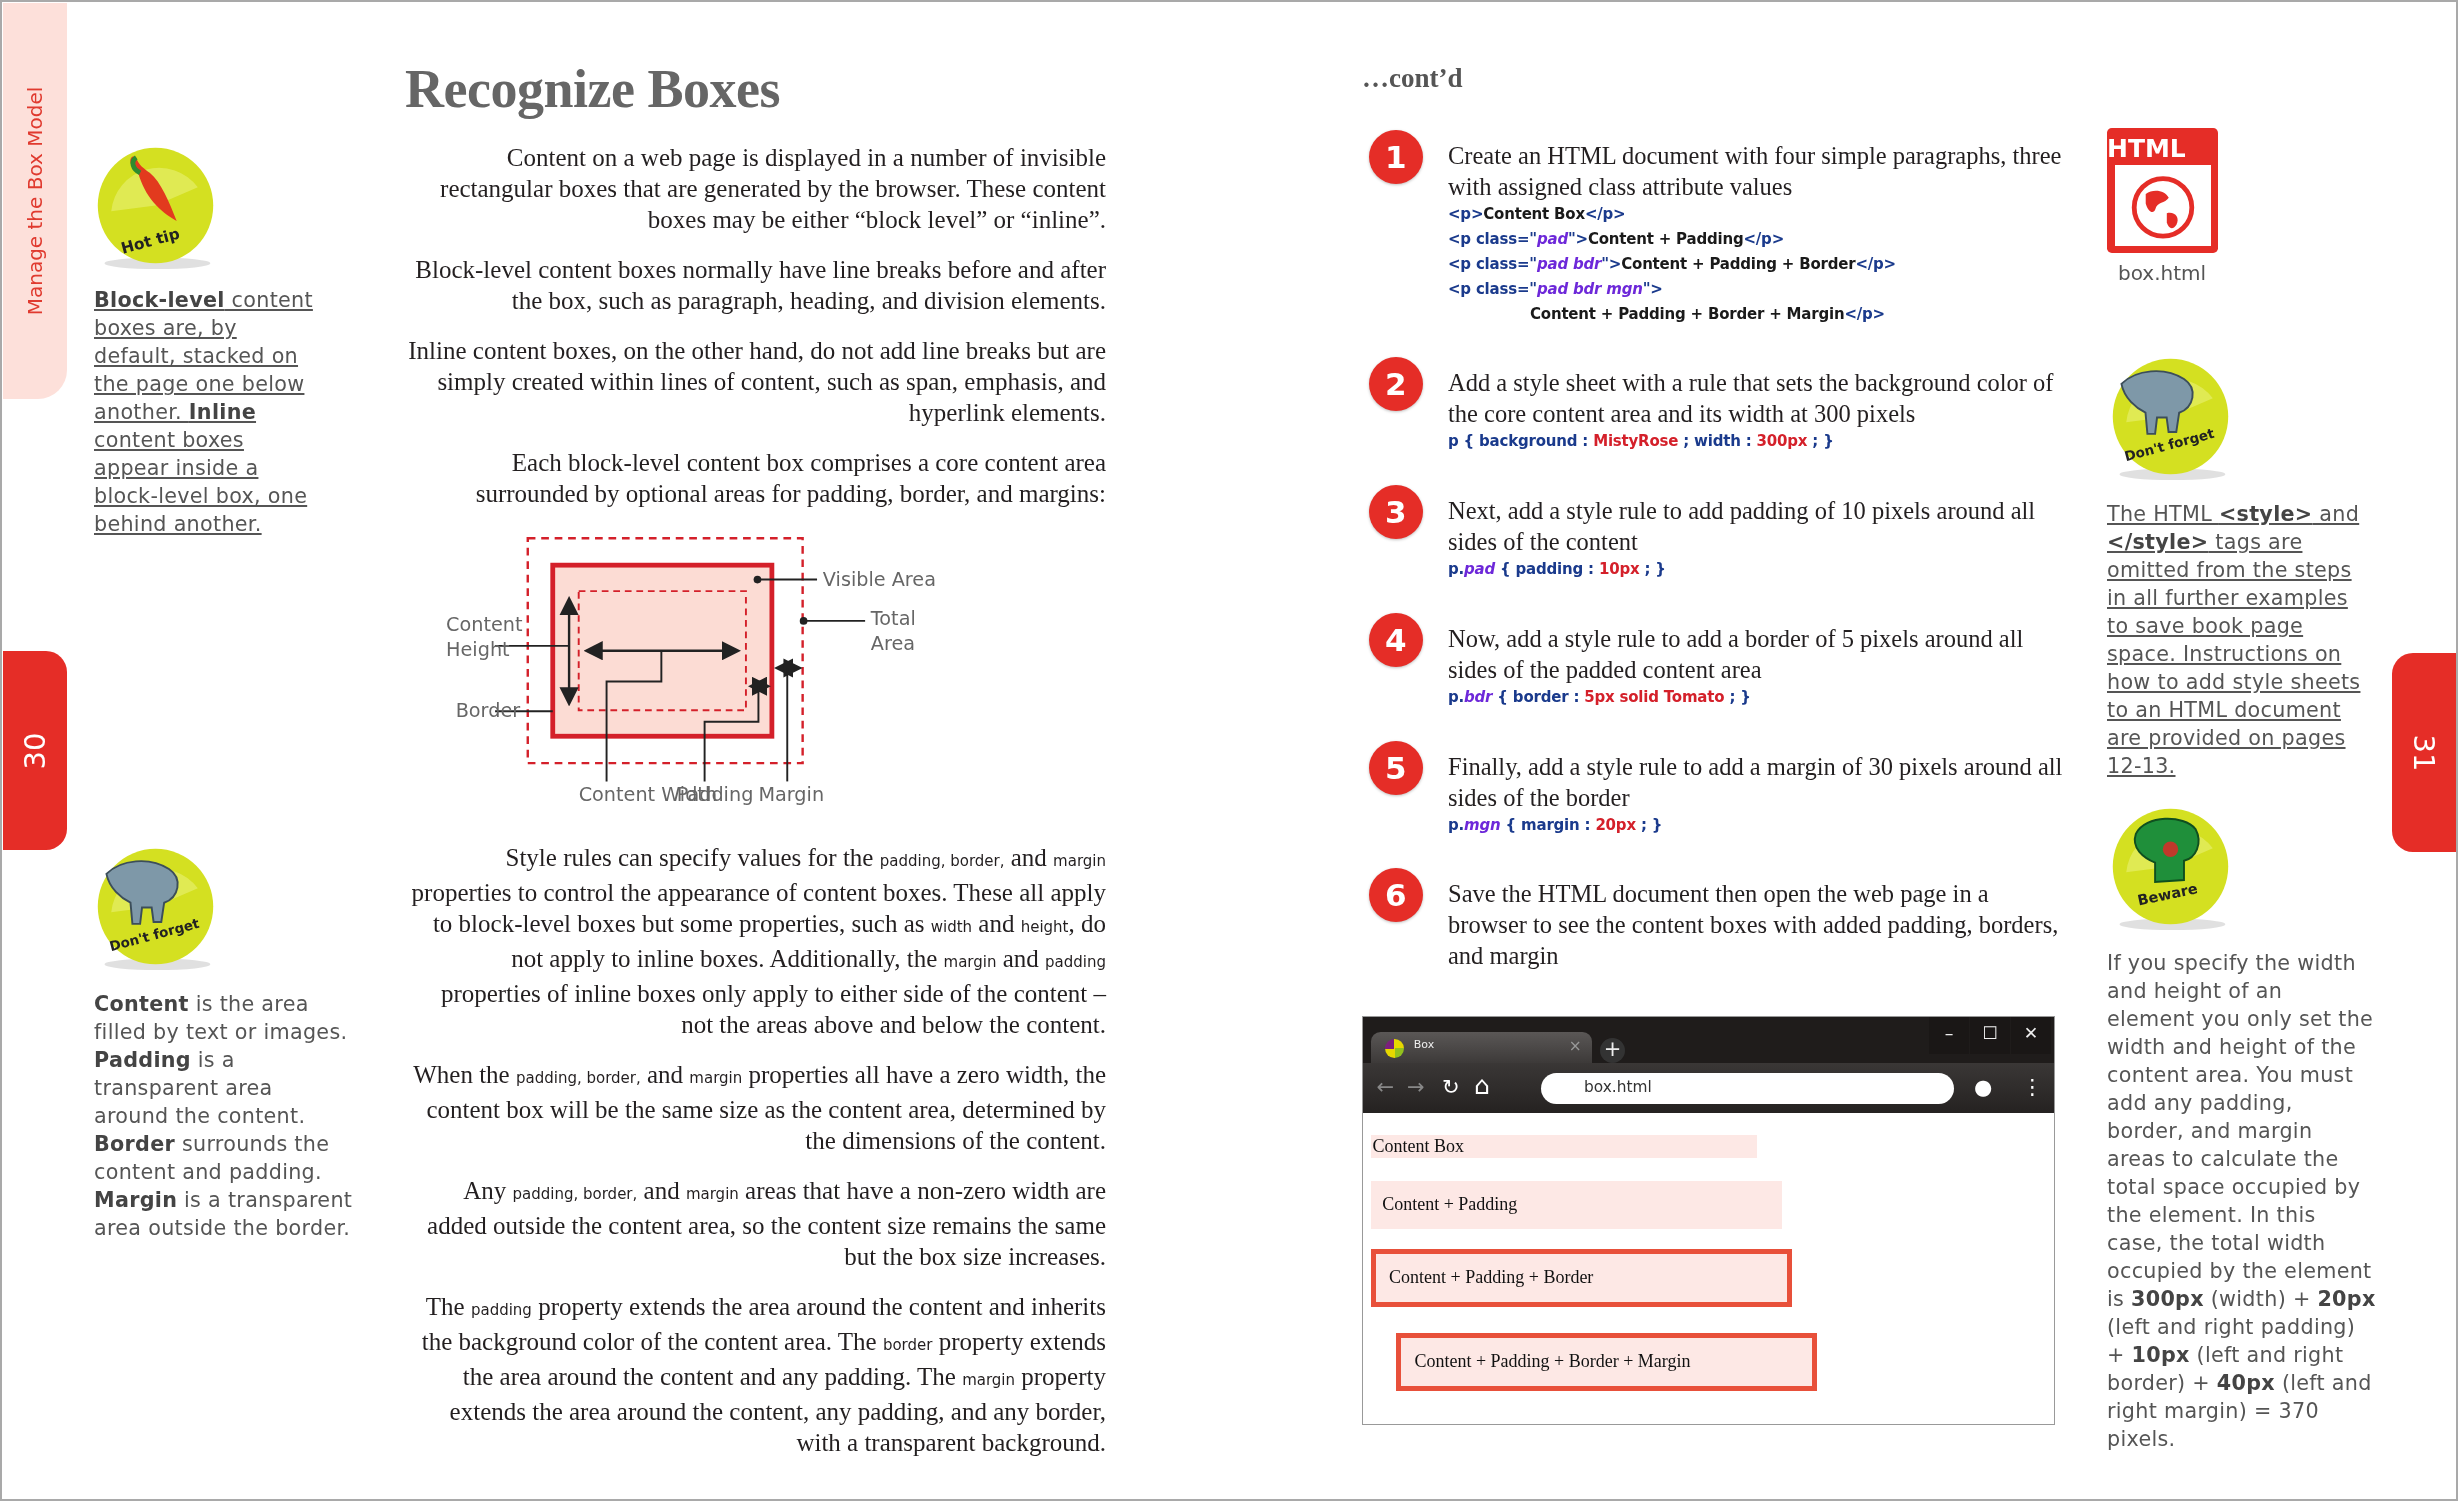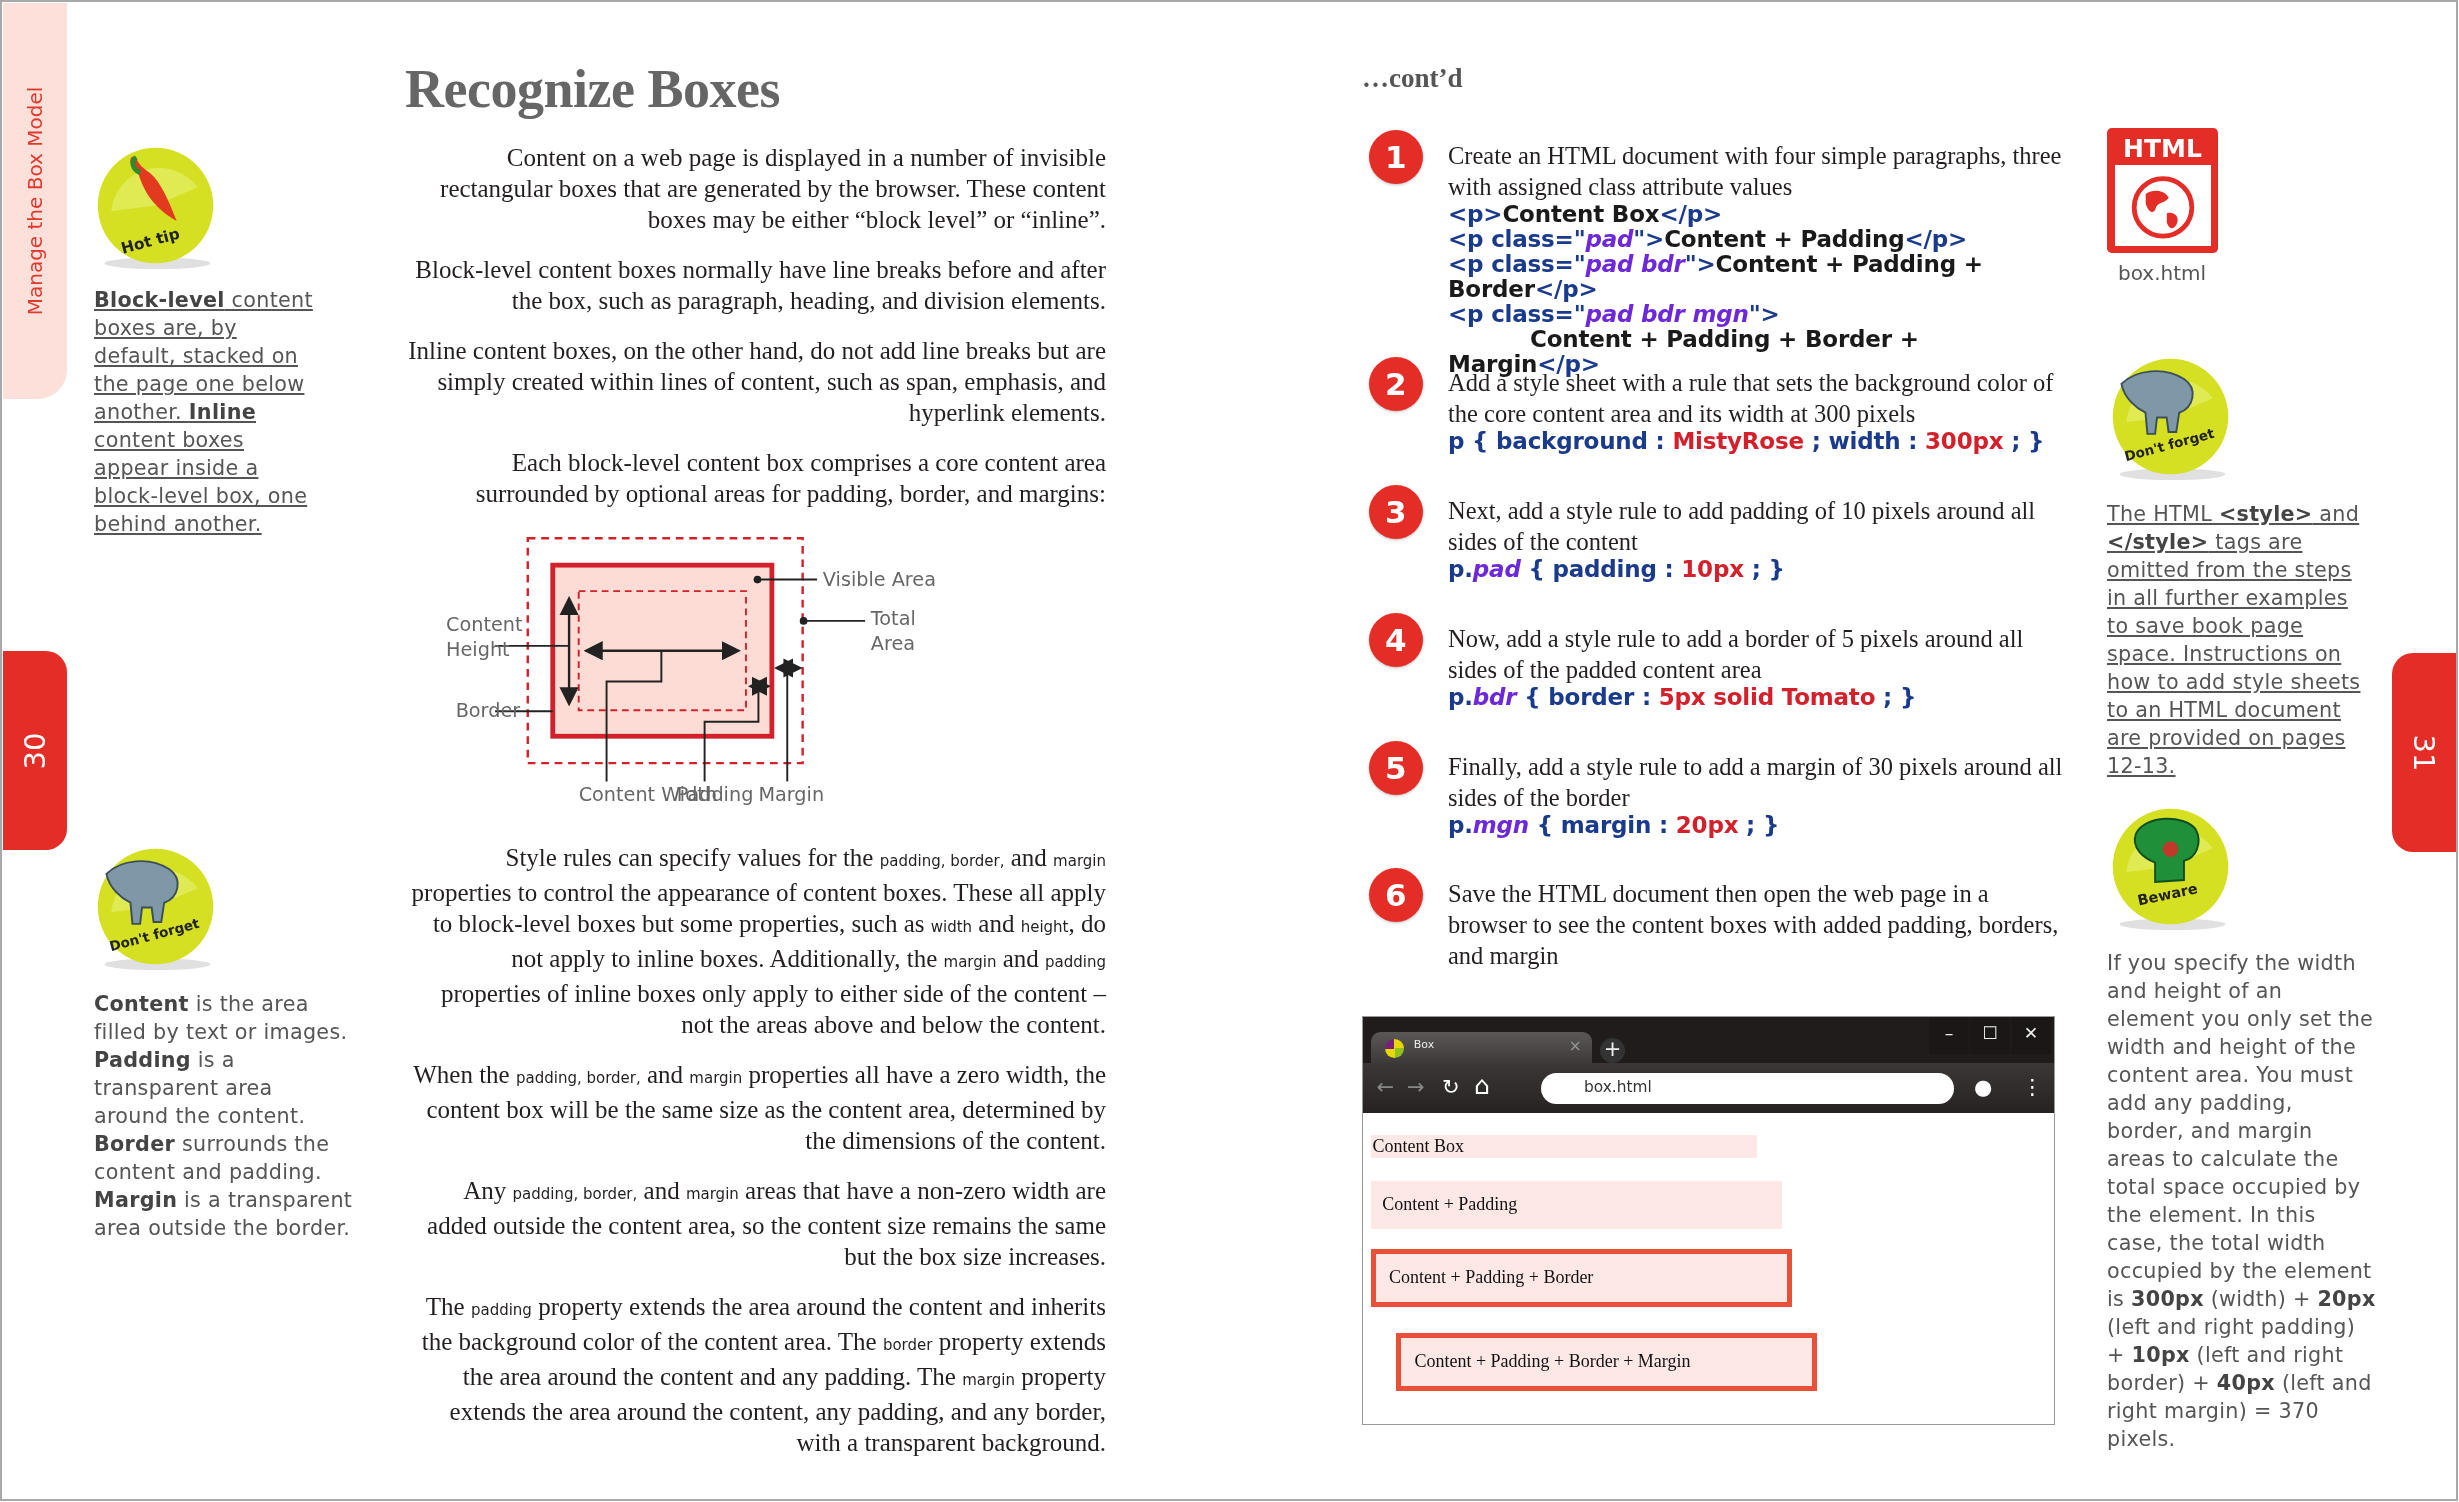--- a/index.html
+++ b/index.html
@@ -28,21 +28,21 @@
   
   .diagram{position:absolute;left:423px;top:519px;width:692px;height:298px;}
   .diag-label{font-family:"DejaVu Sans",sans-serif;font-size:20px;fill:#666;}
   
   .contd{position:absolute;left:1362px;top:63px;font-size:27px;font-weight:bold;color:#555;}
   .step{position:absolute;left:1362px;width:711px;}
   .step-num{position:absolute;left:6.7px;top:0;width:54px;height:54px;border-radius:50%;background:#e52d27;color:#fff;
       font-family:"DejaVu Sans",sans-serif;font-weight:bold;font-size:31px;text-align:center;line-height:54px;
       box-shadow:0 1px 2.9px rgba(0,0,0,0.25);}
   .step-text{position:absolute;left:86px;top:9.6px;width:624px;font-size:24.5px;line-height:31px;}
-  .code{font-family:"DejaVu Sans",sans-serif;font-size:23px;line-height:25px;color:#1a3a8c;font-weight:bold;letter-spacing:-0.2px;}
+  .code{font-family:"DejaVu Sans",sans-serif;font-size:15px;line-height:25px;color:#1a3a8c;font-weight:bold;letter-spacing:-0.2px;}
   .code .blk{color:#1a1a1a;} .code .org{color:#6d28d9;font-style:italic;} .code .red{color:#d4202a;}
   .code .indent{padding-left:82px;}
   
   .browser{position:absolute;left:1362px;top:1016px;width:691px;height:407px;border:1.9px solid #999;background:#fff;}
   .tabbar{position:absolute;left:0;top:0;width:691px;height:46px;background:#1f1c1b;}
   .btab{position:absolute;left:7.7px;top:15.4px;width:221px;height:33px;background:linear-gradient(#5a5756,#3b3837);border-radius:9.6px 9.6px 0 0;}
   .btab .fav{position:absolute;left:14.4px;top:6.7px;width:19px;height:19px;border-radius:50%;
       background:conic-gradient(#e6d800 0 90deg,#92c11d 90deg 180deg,#e6d800 180deg 270deg,#7b1f7c 270deg 360deg);}
   .btab .tlabel{position:absolute;left:43px;top:5.8px;font-family:"DejaVu Sans",sans-serif;font-size:11px;color:#eee;}
   .btab .tclose{position:absolute;left:198px;top:4.8px;font-family:"DejaVu Sans",sans-serif;font-size:15.4px;color:#999;}
@@ -51,21 +51,21 @@
   .winbtn{position:absolute;top:0;width:40px;height:37px;color:#eee;font-family:"DejaVu Sans",sans-serif;font-size:17.3px;text-align:center;line-height:33px;background:#1a1716;}
   .toolbar{position:absolute;left:0;top:46px;width:691px;height:50px;background:linear-gradient(#3a3736,#252221);}
   .tb-icon{position:absolute;top:11.5px;font-family:"DejaVu Sans",sans-serif;font-size:21px;color:#888;}
   .tb-icon.w{color:#fff;}
   .omnibox{position:absolute;left:178px;top:9.6px;width:413px;height:31px;border-radius:15.4px;background:#fff;}
   .omnibox span{position:absolute;left:43px;top:5.8px;font-family:"DejaVu Sans",sans-serif;font-size:15.4px;color:#333;}
   .viewport{position:absolute;left:0;top:96px;width:691px;height:309px;}
   .demo{position:absolute;font-family:"Liberation Serif",serif;font-size:18px;color:#111;background:#fde8e5;box-sizing:border-box;}
   
   .html-icon{position:absolute;left:2107px;top:128px;width:111px;height:125px;background:#e52d27;border-radius:4.8px;}
-  .html-icon .hl{position:absolute;left:0;top:5.8px;width:111px;text-align:center;font-family:"DejaVu Sans",sans-serif;font-weight:bold;font-size:25px;color:#fff;}
+  .html-icon .hl{position:absolute;left:0;top:5.8px;width:111px;text-align:left;font-family:"DejaVu Sans",sans-serif;font-weight:bold;font-size:25px;color:#fff;}
   .html-icon .inner{position:absolute;left:7.7px;top:37px;width:96px;height:81px;background:#fff;}
   .file-label{position:absolute;left:2118px;top:261px;font-family:"DejaVu Sans",sans-serif;font-size:20px;color:#555;}
 </style>
 </head>
 <body>
 
 <div class="frame"></div>
 
 <div class="chapter-tab">
   <span>Manage the Box Model</span>

